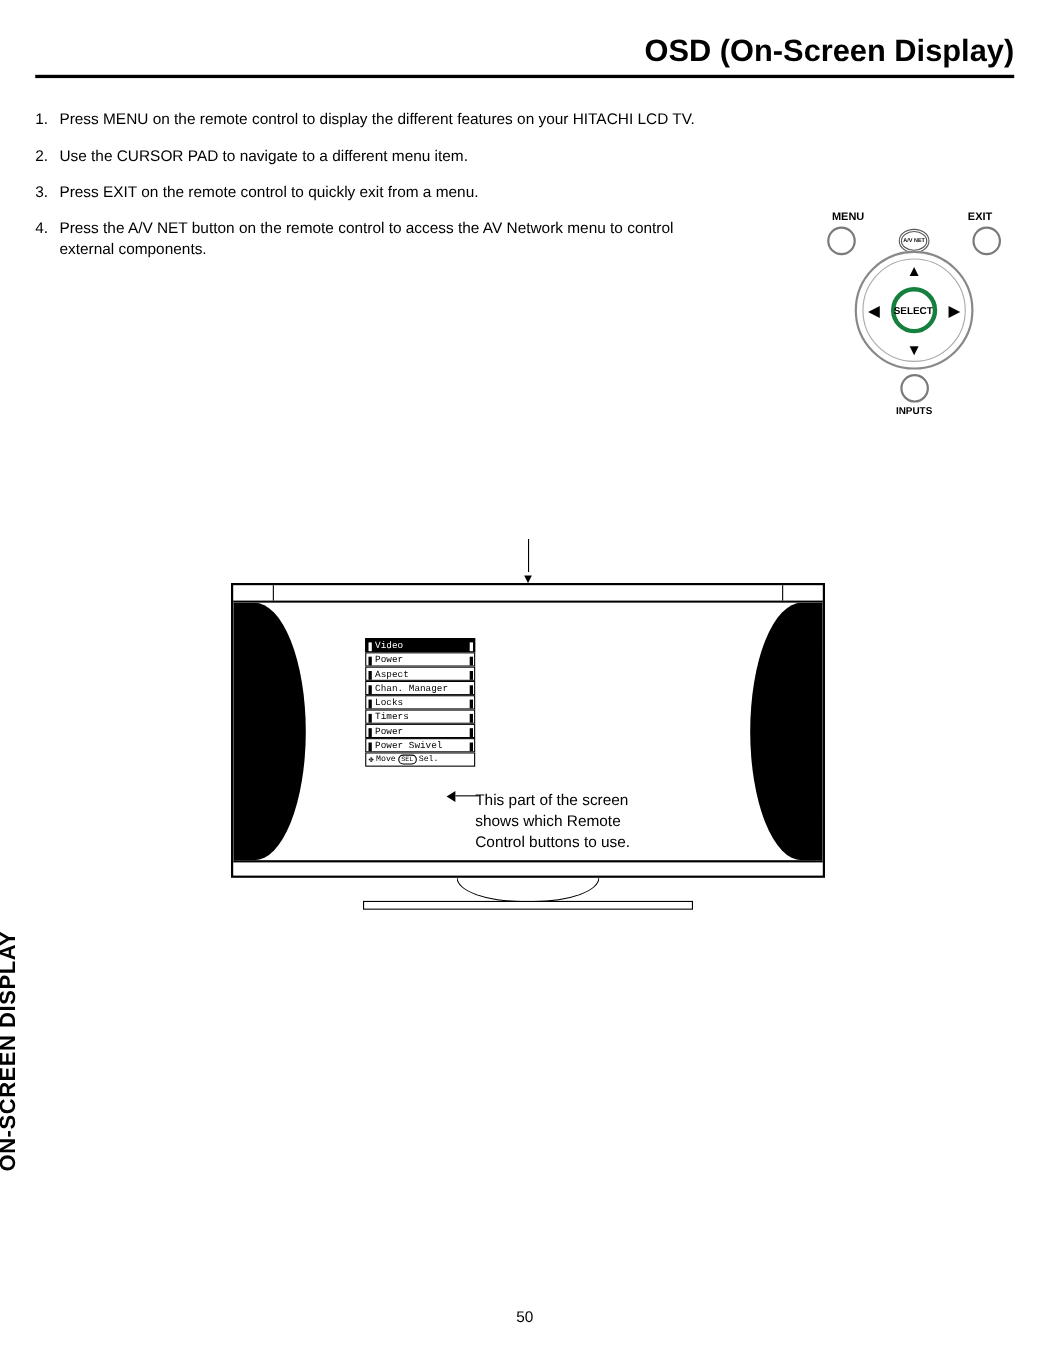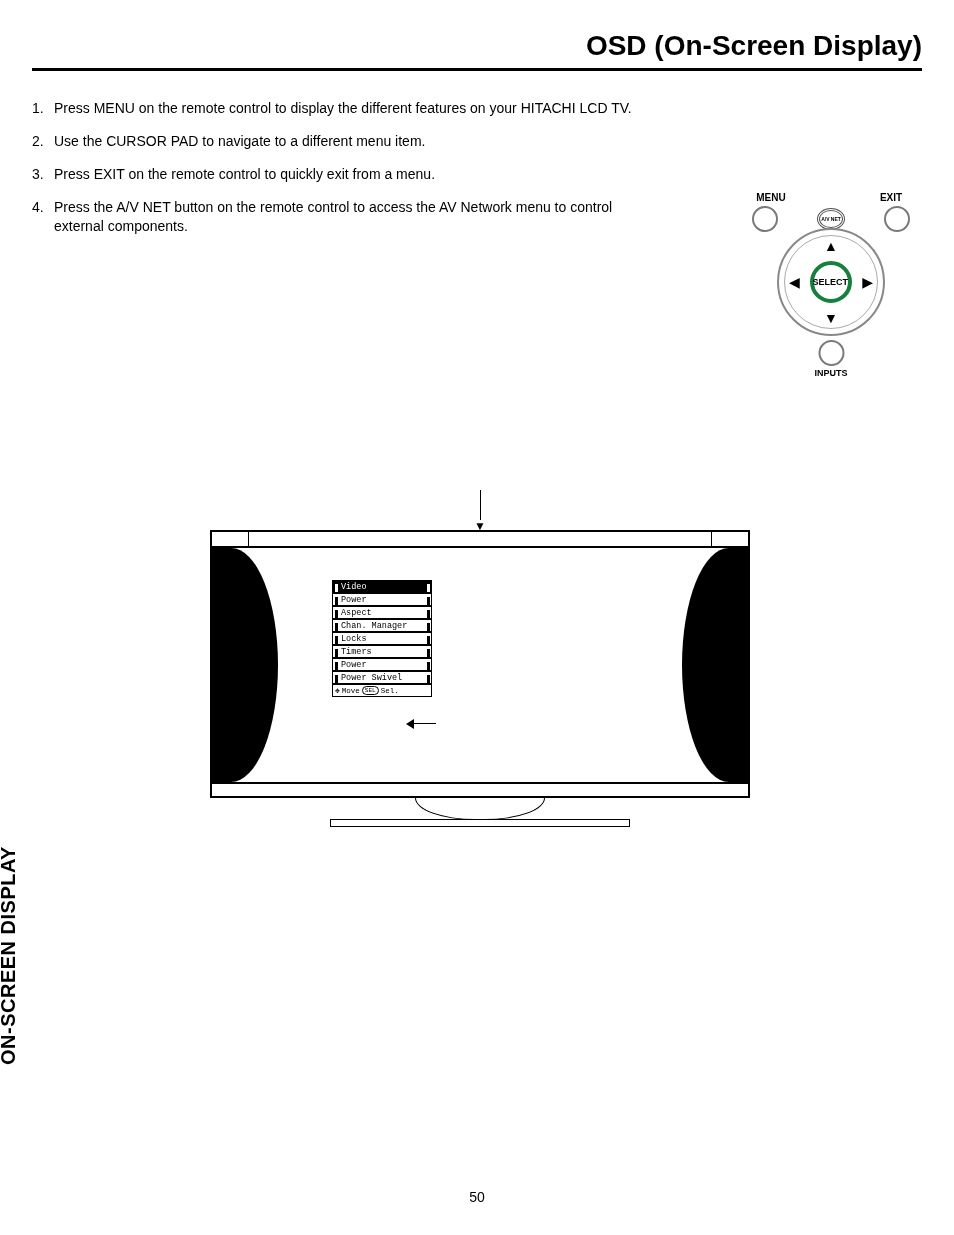--- a/index.html
+++ b/index.html
@@ -192,16 +192,21 @@
       </div>
       <div class="tv-bottom-bar"></div>
     </div>
     <div class="tv-stand">
       <div class="stand-neck"></div>
       <div class="stand-base"></div>
     </div>
   </div>
 
   <div class="callout2-arrow"></div>
+  <div class="callout2">
+    <span>This part of the screen</span><br>
+    <span>shows which Remote</span><br>
+    <span>Control buttons to use.</span>
+  </div>
 
   <div class="side-tab">ON-SCREEN DISPLAY</div>
   <div class="page-num">50</div>
 </div>
 
 </body></html>

